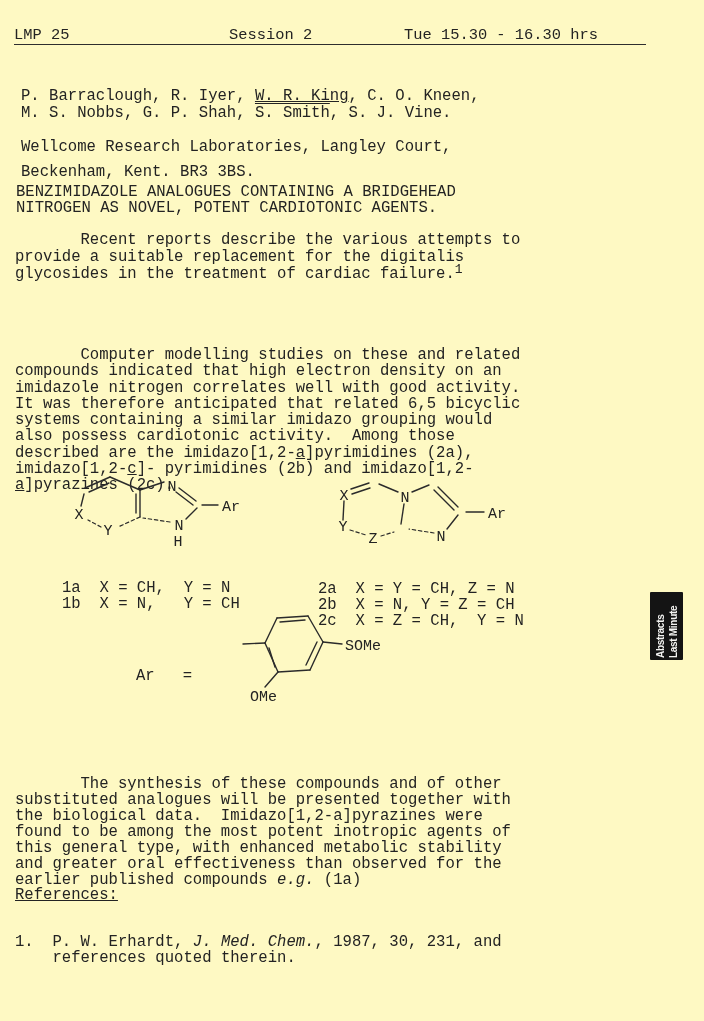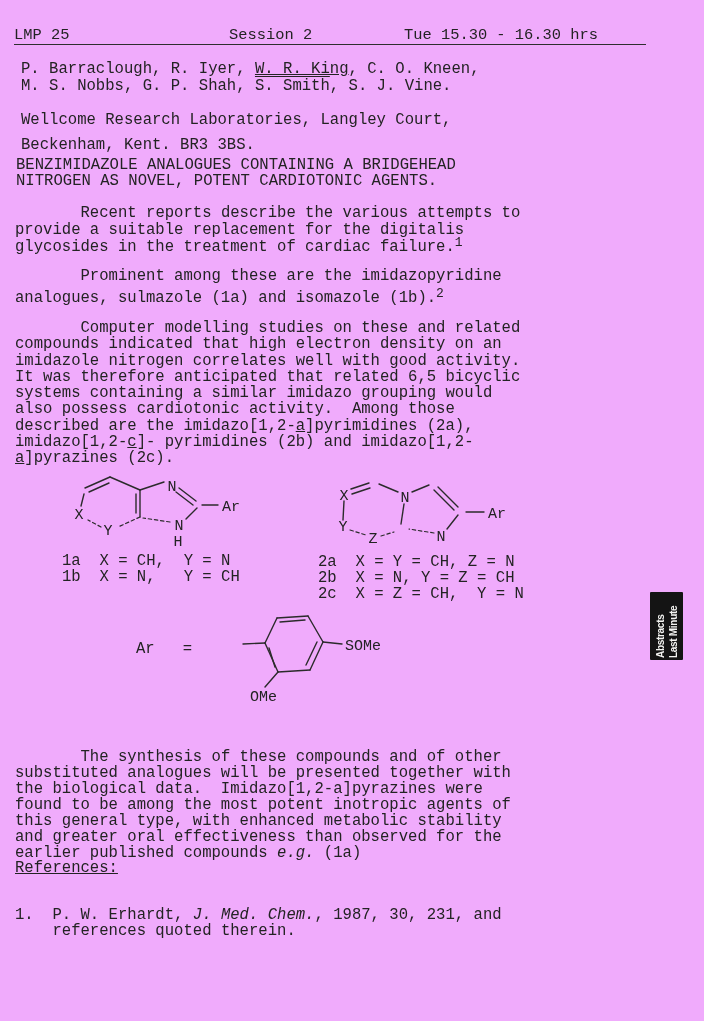--- a/index.html
+++ b/index.html
@@ -2,25 +2,25 @@
 <html><head>
 <meta charset="utf-8">
 <style>
   html,body{margin:0;padding:0;}
   body{
     width:704px;height:1021px;overflow:hidden;position:relative;
     background:#f2f1ee;
     font-family:"Liberation Mono","DejaVu Sans Mono",monospace;
     color:#222;
   }
-  .page{position:absolute;inset:0;background:#f0abfc;}
+  .page{position:absolute;inset:0;background:#fef9c3;}
   .blk{
     position:absolute;white-space:pre-wrap;
     font:15.6px/16.3px "Liberation Mono","DejaVu Sans Mono",monospace;
-    color:#232323;letter-spacing:0;
+    color:#232323;letter-spacing:0;margin-top:27px;
   }
   .seg-u{text-decoration:underline;}
   .seg-o{text-decoration:overline;}
   .seg-i{font-style:italic;text-align:center;}
   .seg-sup{font-size:13px;position:relative;top:-5px;}
   .hdr{
     position:absolute;left:14px;top:27px;width:632px;height:17px;
     border-bottom:1.6px solid #2e2e2e;
   }
   .hdr span{position:absolute;top:0;font:15.4px/16px "Liberation Mono","DejaVu Sans Mono",monospace;color:#232323;}
@@ -62,22 +62,20 @@
   <div class="blk" style="left:21px;top:108px;line-height:25px">Wellcome Research Laboratories, Langley Court,
 Beckenham, Kent. BR3 3BS.</div>
 
   <div class="blk" style="left:16px;top:157px;line-height:16px">BENZIMIDAZOLE ANALOGUES CONTAINING A BRIDGEHEAD
 NITROGEN AS NOVEL, POTENT CARDIOTONIC AGENTS.</div>
 
   <div class="blk" style="left:15px;top:205px;line-height:17.2px"><span>       Recent reports describe the various attempts to
 provide a suitable replacement for the digitalis
 glycosides in the treatment of cardiac failure.</span><span class="seg-sup">1</span></div>
 
-  <div class="blk" style="left:15px;top:266px;line-height:21.5px"><span>       Prominent among these are the imidazopyridine
-analogues, sulmazole (1a) and isomazole (1b).</span><span class="seg-sup">2</span></div>
 
   <div class="blk" style="left:15px;top:320px;line-height:16.3px"><span>       Computer modelling studies on these and related
 compounds indicated that high electron density on an
 imidazole nitrogen correlates well with good activity.
 It was therefore anticipated that related 6,5 bicyclic
 systems containing a similar imidazo grouping would
 also possess cardiotonic activity.  Among those
 described are the imidazo[1,2-</span><span class="seg-u">a</span><span>]pyrimidines (2a),
 imidazo[1,2-</span><span class="seg-u">c</span><span>]- pyrimidines (2b) and imidazo[1,2-
 </span><span class="seg-u">a</span><span>]pyrazines (2c).</span></div>

